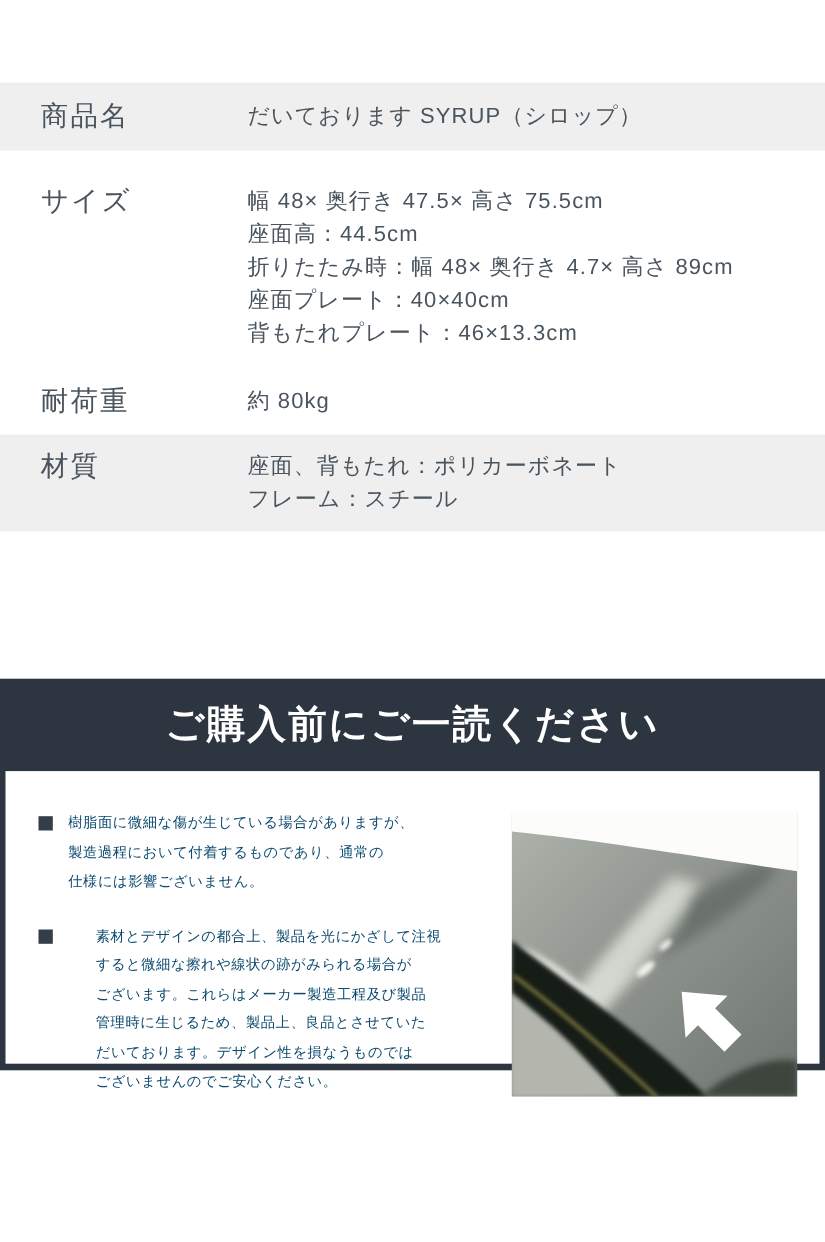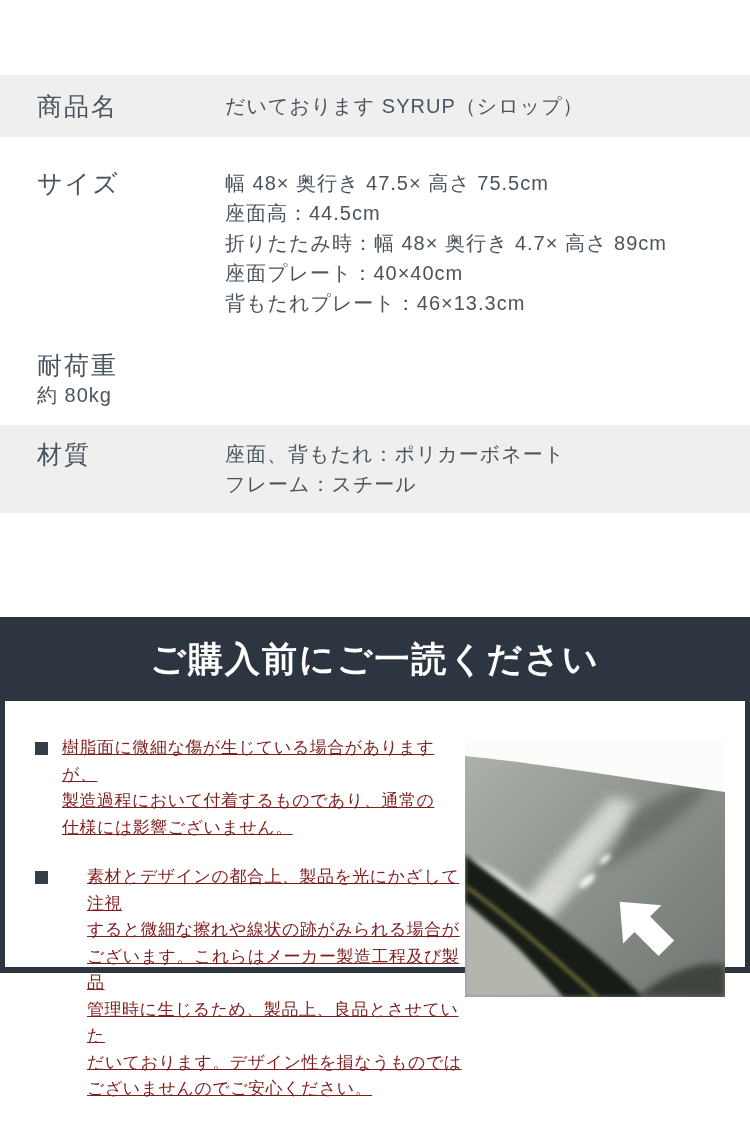--- a/index.html
+++ b/index.html
@@ -14,21 +14,21 @@
   }
   .preline { white-space:pre-line; }
 
   
   .spec-table { position:absolute; top:75px; left:0; width:750px; }
   .spec-row { display:flex; align-items:flex-start; padding-left:37px; padding-right:28px; }
   .spec-row.gray { background:#efefef; }
   .spec-row.pv16 { padding-top:16px; padding-bottom:16px; }
   .spec-row.pv17 { padding-top:31px; padding-bottom:17px; }
   .spec-row.pv14 { padding-top:14px; padding-bottom:14px; }
-  .spec-row.pv15 { padding-top:15px; padding-bottom:15px;flex-direction:column; }
+  .spec-row.pv15 { padding-top:15px; padding-bottom:15px; }
   .spec-label {
     flex:none; width:188px;
     font-size:25px; line-height:30px; letter-spacing:2px;
   }
   .spec-value {
     flex:1;
     font-size:20px; line-height:30px; letter-spacing:1px;
   }
 
   
@@ -50,23 +50,22 @@
   .bullet-list { position:absolute; left:25px; top:34px; width:435px; }
   .bullet-item { display:flex; align-items:flex-start; }
   .bullet-item + .bullet-item { margin-top:23px;gap:25px; }
   .bullet-sq {
     flex:none; width:13px; height:13px;
     margin:7px 14px 0 5px;
     background:#333e48;
   }
   .bullet-text {
     flex:1;
-    font-size:17px; line-height:26.5px; letter-spacing:0.5px;
-    color:#7f1d1d;
-    text-decoration:underline;
+    font-size:13px; line-height:26.5px; letter-spacing:0.5px;
+    color:#0c4a6e;
   }
 
   
   .photo {
     position:absolute; left:460px; top:38px;
     width:260px; height:258px;
     overflow:hidden;
   }
   .photo svg { display:block; }
 </style>

